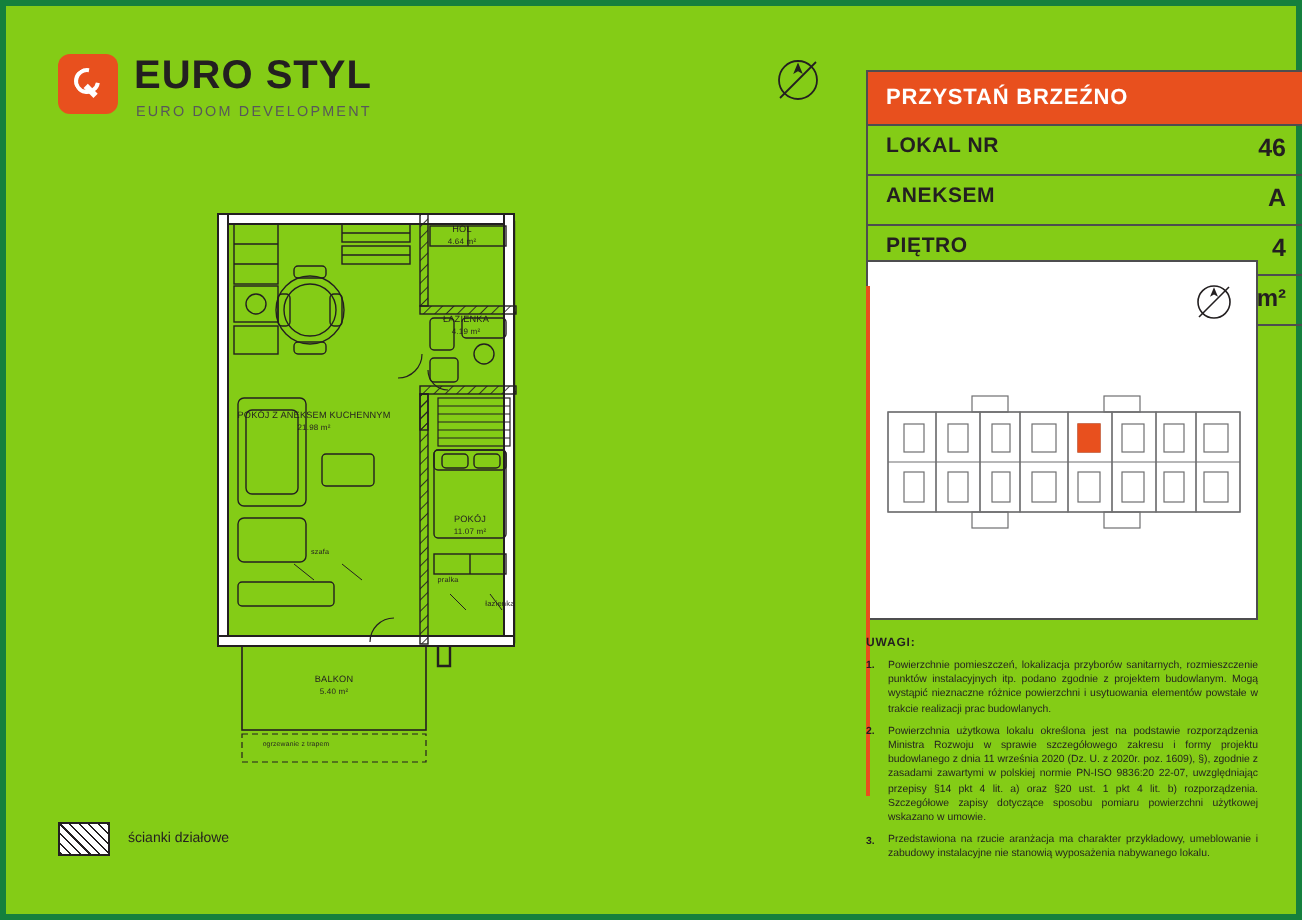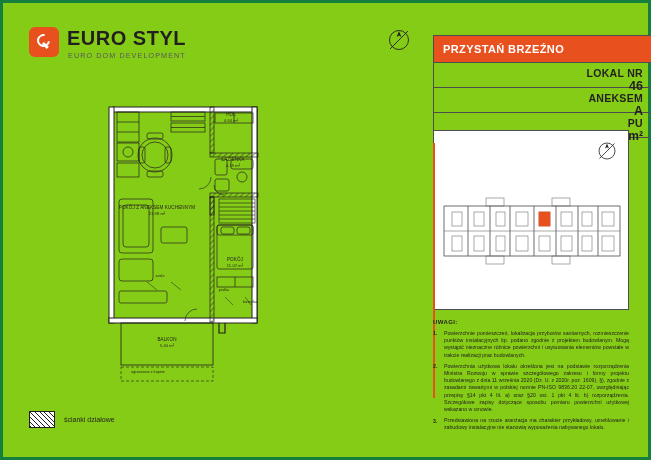--- a/index.html
+++ b/index.html
@@ -95,26 +95,25 @@
     font-weight: bold;
     letter-spacing: 0.4px;
     padding: 6px 9px 6px 9px;
     box-sizing: border-box;
     height: 26px;
     line-height: 14px;
   }
   .panel-row {
     display: flex;
     justify-content: space-between;
-    align-items: flex-end;
+    align-items: flex-start;
     border-top: 1px solid #4d4d4f;
     padding: 4px 9px;
     box-sizing: border-box;
     height: 25px;
-    flex-direction: column;
   }
   .panel-row .lbl {
     font-size: 10.5px;
     font-weight: bold;
     letter-spacing: 0.3px;
   }
   .panel-row .val {
     font-size: 12.5px;
     font-weight: bold;
   }
@@ -381,20 +380,24 @@
   <div class="panel">
     <div class="panel-title">PRZYSTAŃ BRZEŹNO</div>
 
     <div class="panel-row">
       <span class="lbl">LOKAL NR</span>
       <span class="val">46</span>
     </div>
     <div class="panel-row">
       <span class="lbl">ANEKSEM</span>
       <span class="val">A</span>
+    </div>
+    <div class="panel-row">
+      <span class="lbl">PIĘTRO</span>
+      <span class="val">4</span>
     </div>
     <div class="panel-row pu">
       <span class="lbl">PU</span>
       <span class="val">41.88 m²</span>
     </div>
   </div>
 
   <div class="keyplan">
     <div class="north-right">
       <svg width="22" height="22" viewBox="0 0 22 22">

